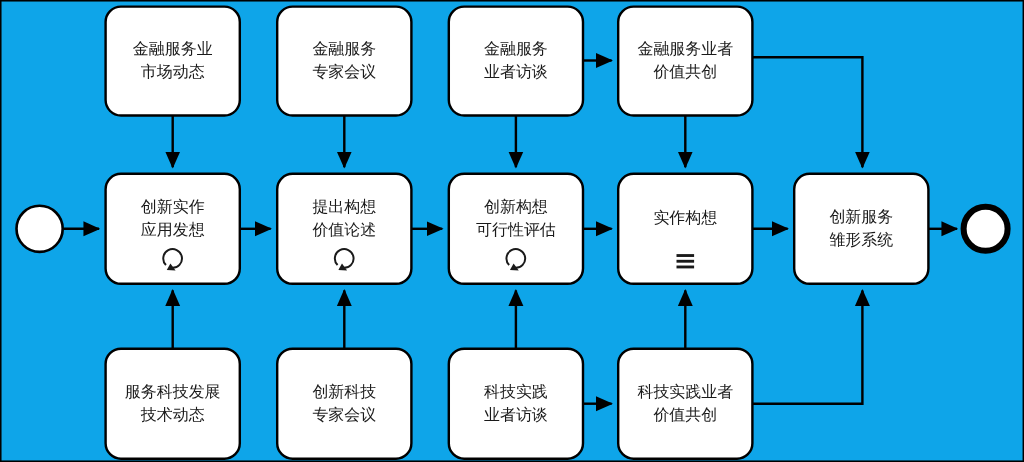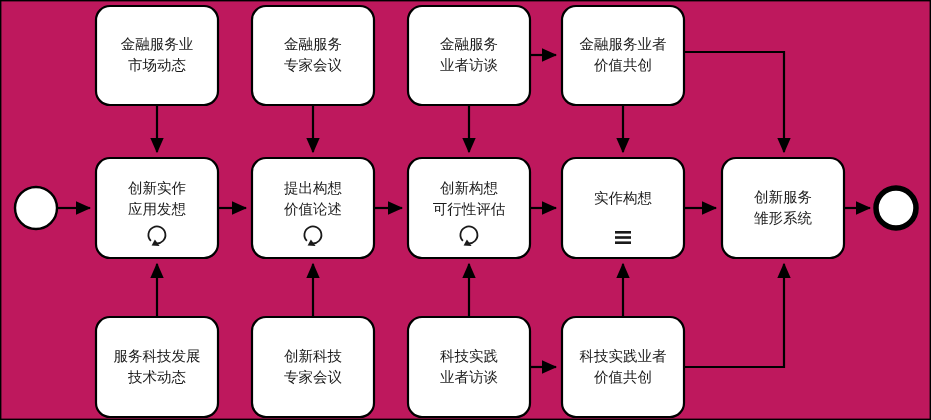--- a/index.html
+++ b/index.html
@@ -1,21 +1,21 @@
 <!DOCTYPE html>
 <html><head>
 <meta charset="utf-8">
 <style>
   html,body{margin:0;padding:0;background:#ffffff;}
   body{
     font-family:"Liberation Sans","DejaVu Sans",sans-serif;
     width:931px;height:420px;overflow:hidden;
   }
   #stage{
-    position:relative;width:931px;height:420px;background:#be185d;
+    position:relative;width:931px;height:420px;background:#0ea5e9;
   }
   #stage svg{position:absolute;top:0;left:0;}
   .node-label{
     font-family:"Liberation Sans","DejaVu Sans",sans-serif;
     font-size:14.5px;
     fill:#1a1a1a;
     text-anchor:middle;
     dominant-baseline:middle;
     white-space:pre;
   }

